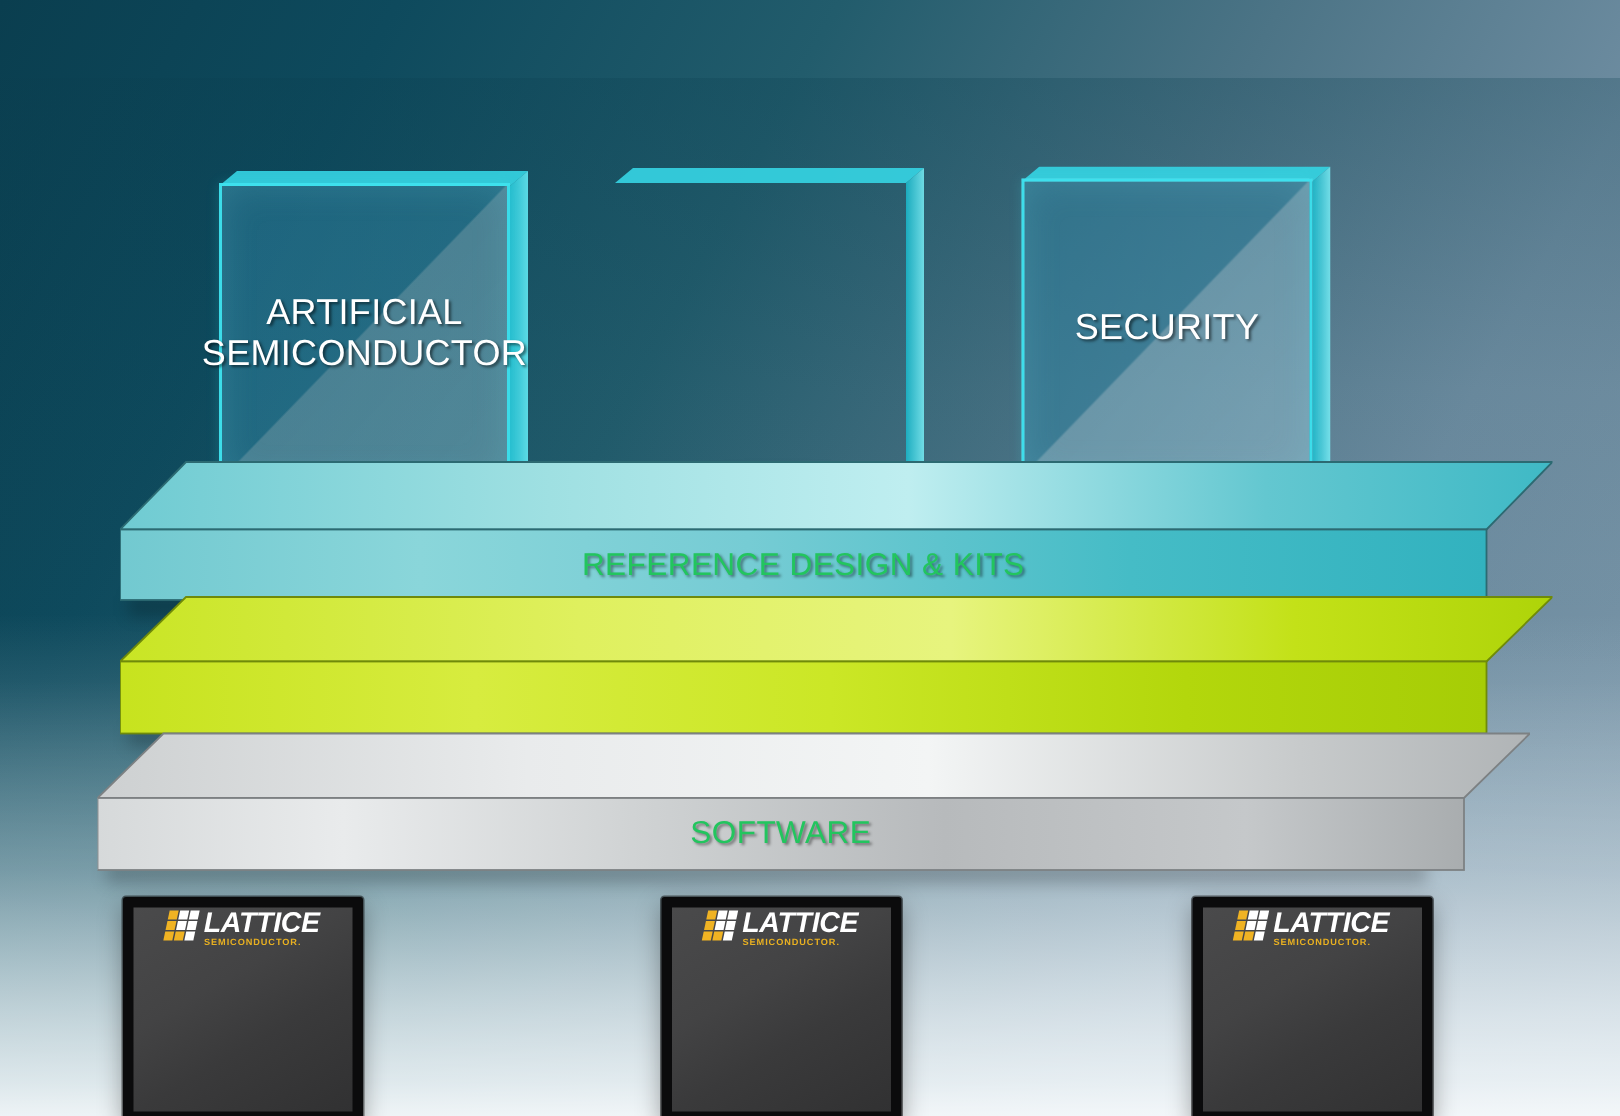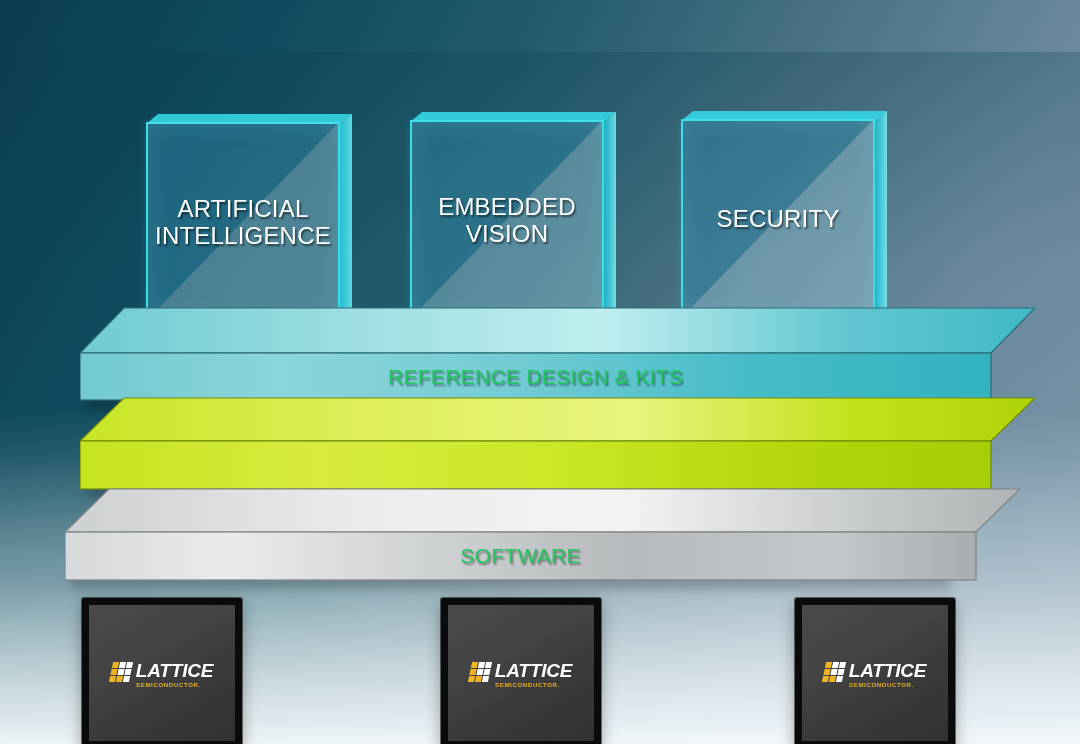--- a/index.html
+++ b/index.html
@@ -134,21 +134,21 @@
     position:absolute;
     background:#0b0b0c;
     border-radius:2px;
     box-shadow:0 6px 16px rgba(0,0,0,0.35), 0 0 0 1px rgba(0,0,0,0.5);
     padding:7px;
   }
   .chip-die {
     width:100%; height:100%;
     background:
       linear-gradient(150deg, #4a4a4b 0%, #434344 38%, #3a3a3b 62%, #313132 100%);
-    display:flex; align-items:center; justify-content:center;
+    display:flex; justify-content:center;
   }
   .chip-logo { display:flex; align-items:flex-start; }
 
   .logo-mark {
     display:grid;
     grid-template-columns:repeat(3, 1fr);
     grid-template-rows:repeat(3, 1fr);
     gap:1px;
     transform:skewX(-12deg);
   }
@@ -185,42 +185,38 @@
           <defs>
             <linearGradient id="sideGrad1" x1="0" y1="0" x2="1" y2="0">
               <stop offset="0%" stop-color="#18b9cc"></stop>
               <stop offset="100%" stop-color="#7af0f8"></stop>
             </linearGradient>
           </defs>
         </svg>
       </div>
       <div class="glass-front" style="left:0; top:8px; width:194px; height:200px;">
         <div class="glass-label">ARTIFICIAL
-INTELLIGENCE</div>
+SEMICONDUCTOR</div>
       </div>
     </div>
 
     <div class="glassbox" style="left:410px; top:112px; width:206px; height:210px;">
       <div class="glass-shadow" style="left:8px; top:196px; width:200px; height:28px;"></div>
       <div class="glass-topface" style="left:0; top:0; width:100%; height:100%; background:none;">
         <svg width="206" height="210" viewBox="0 0 206 210" style="position:absolute;left:0;top:0;">
           <polygon points="0,10 12,0 206,0 194,10" fill="#35d3e2" opacity="0.92"></polygon>
           <polygon points="194,10 206,0 206,198 194,208" fill="url(#sideGrad2)" opacity="0.85"></polygon>
           <defs>
             <linearGradient id="sideGrad2" x1="0" y1="0" x2="1" y2="0">
               <stop offset="0%" stop-color="#18b9cc"></stop>
               <stop offset="100%" stop-color="#7af0f8"></stop>
             </linearGradient>
           </defs>
         </svg>
       </div>
-      <div class="glass-front" style="left:0; top:8px; width:194px; height:200px;">
-        <div class="glass-label">EMBEDDED
-VISION</div>
-      </div>
     </div>
 
     <div class="glassbox" style="left:681px; top:111px; width:206px; height:210px;">
       <div class="glass-shadow" style="left:8px; top:196px; width:200px; height:28px;"></div>
       <div class="glass-topface" style="left:0; top:0; width:100%; height:100%; background:none;">
         <svg width="206" height="210" viewBox="0 0 206 210" style="position:absolute;left:0;top:0;">
           <polygon points="0,10 12,0 206,0 194,10" fill="#35d3e2" opacity="0.92"></polygon>
           <polygon points="194,10 206,0 206,198 194,208" fill="url(#sideGrad3)" opacity="0.85"></polygon>
           <defs>
             <linearGradient id="sideGrad3" x1="0" y1="0" x2="1" y2="0">

